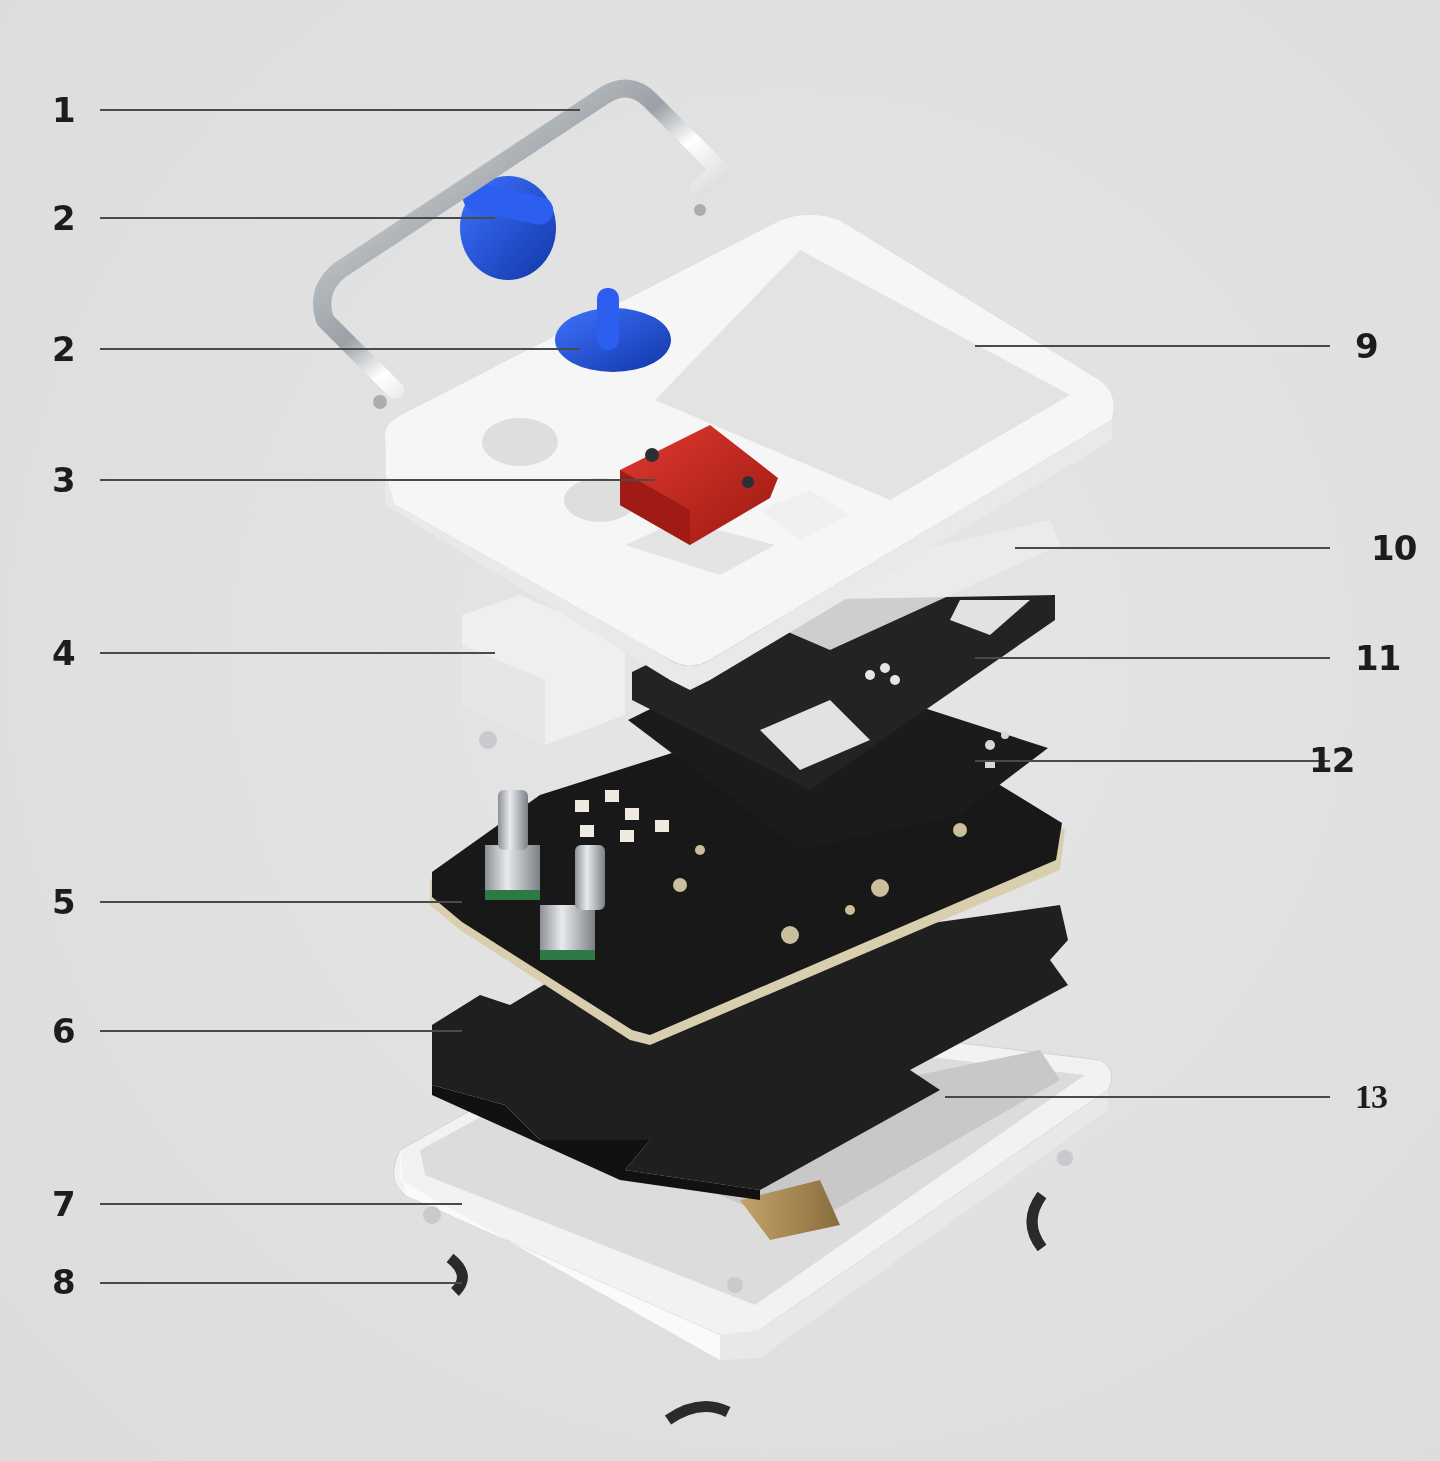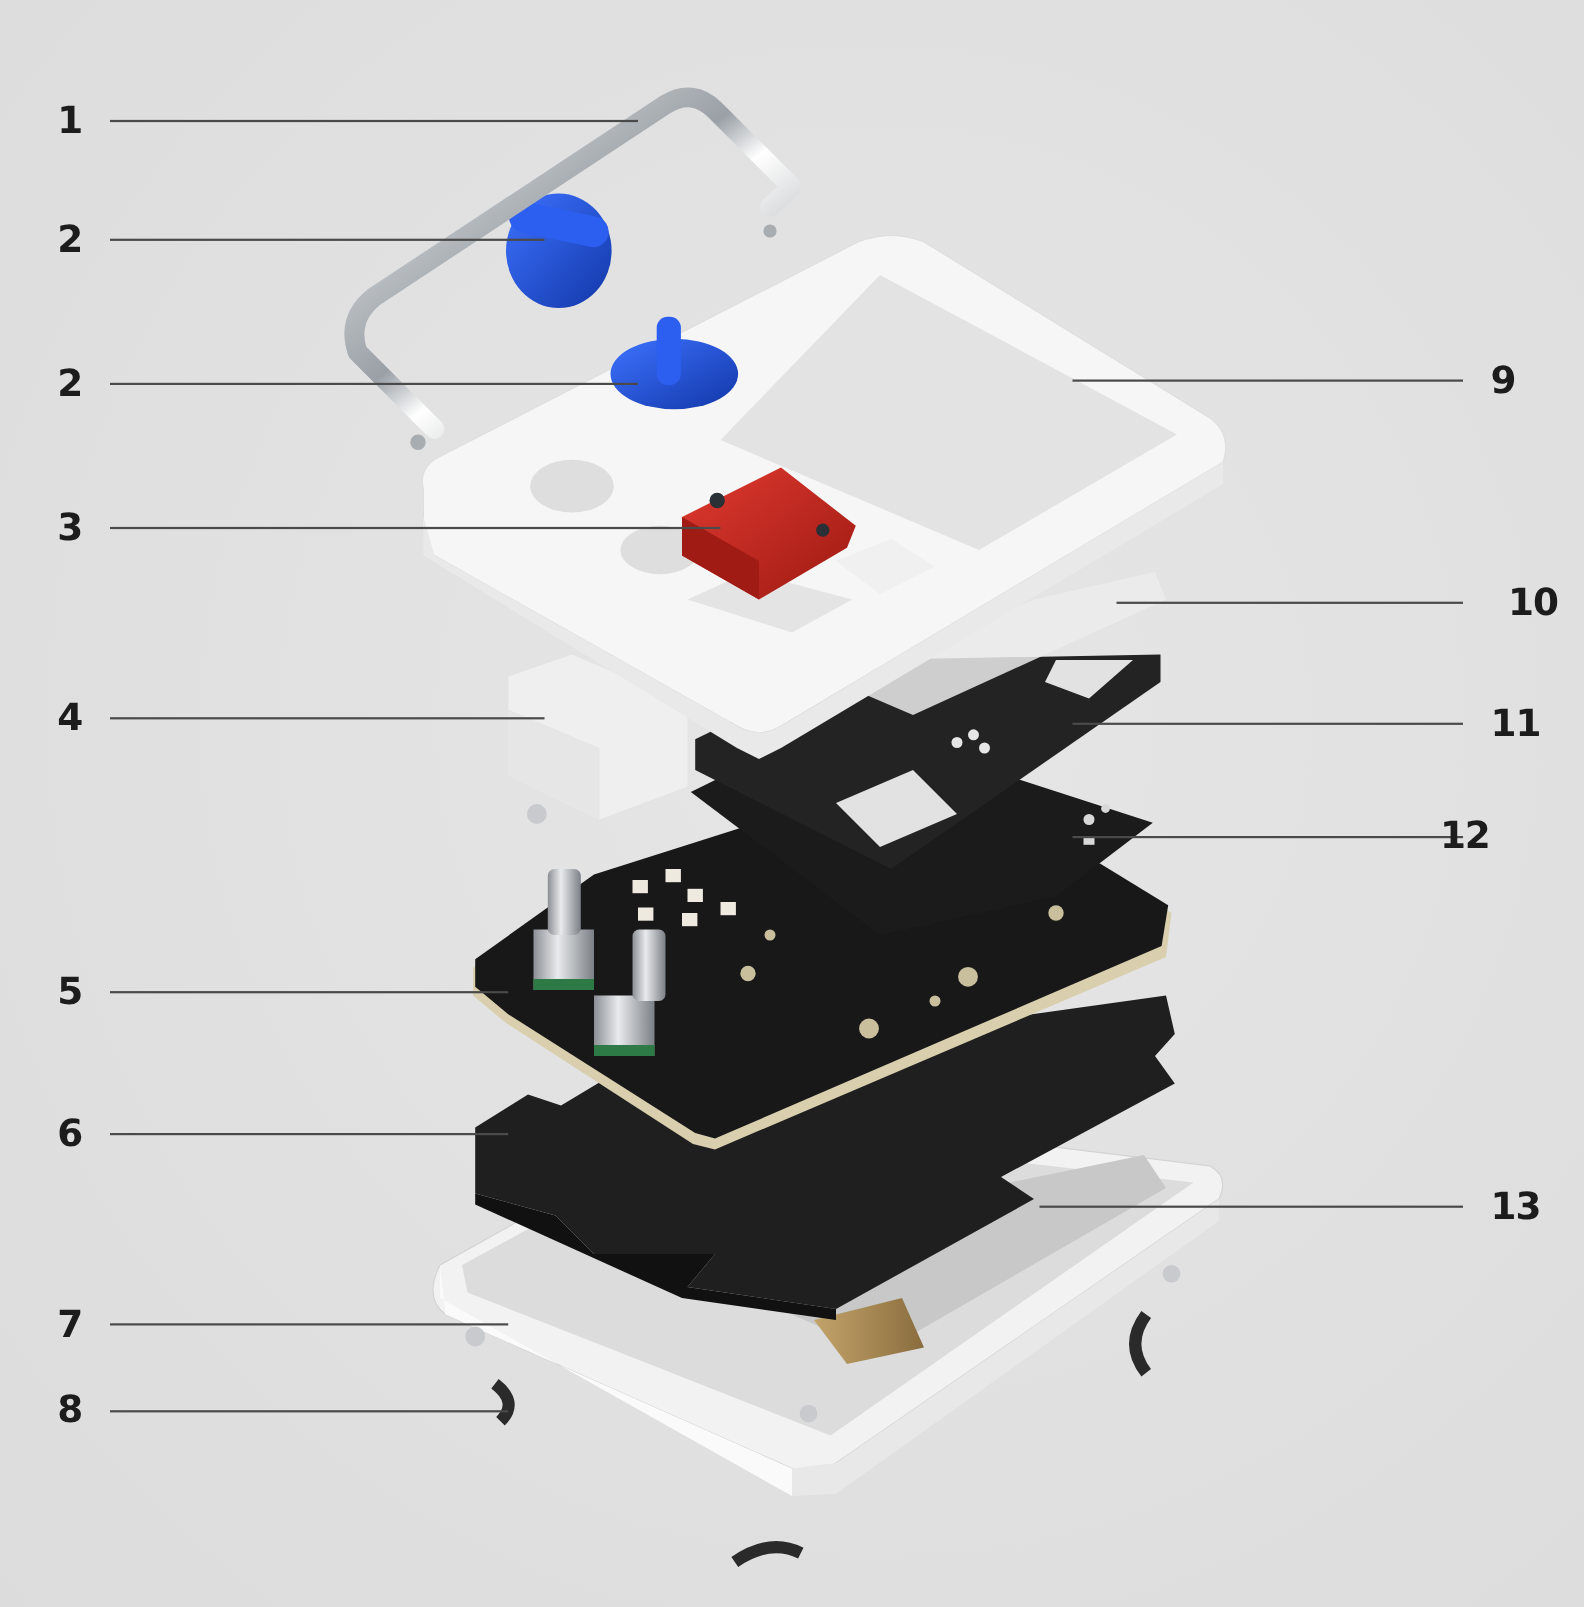--- a/index.html
+++ b/index.html
@@ -184,13 +184,13 @@
 <div class="label" style="left:52px; top:636px;">4</div>
 <div class="label" style="left:52px; top:885px;">5</div>
 <div class="label" style="left:52px; top:1014px;">6</div>
 <div class="label" style="left:52px; top:1187px;">7</div>
 <div class="label" style="left:52px; top:1265px;">8</div>
 
 <div class="label" style="left:1355px; top:329px;">9</div>
 <div class="label" style="left:1355px; top:531px;margin-left:16px;">10</div>
 <div class="label" style="left:1355px; top:641px;">11</div>
 <div class="label" style="left:1309px; top:743px;text-align:center;">12</div>
-<div class="label" style="left:1355px; top:1080px;">13</div>
+<div class="label" style="left:1355px; top:1080px;font-family:Liberation Serif, serif;">13</div>
 
 </body></html>

